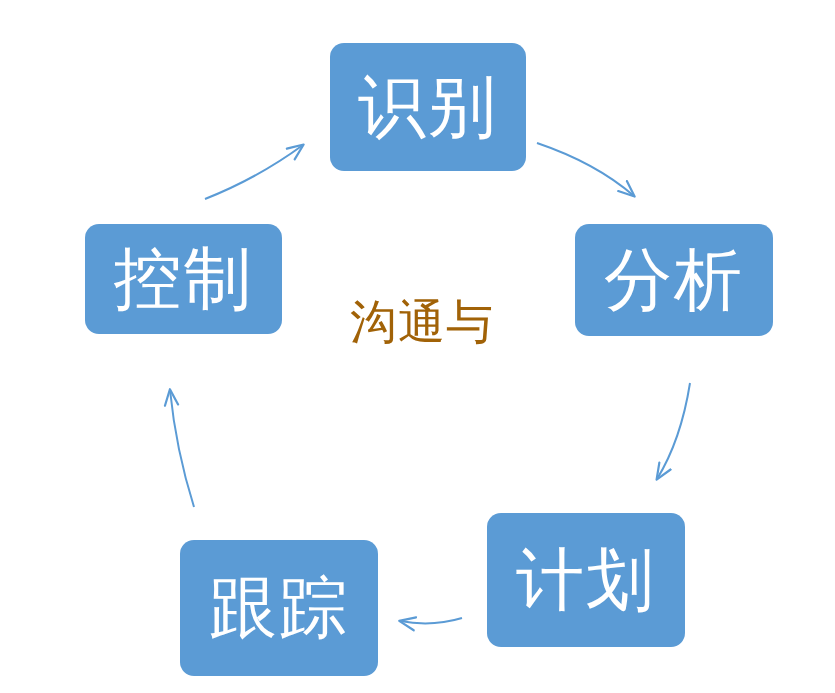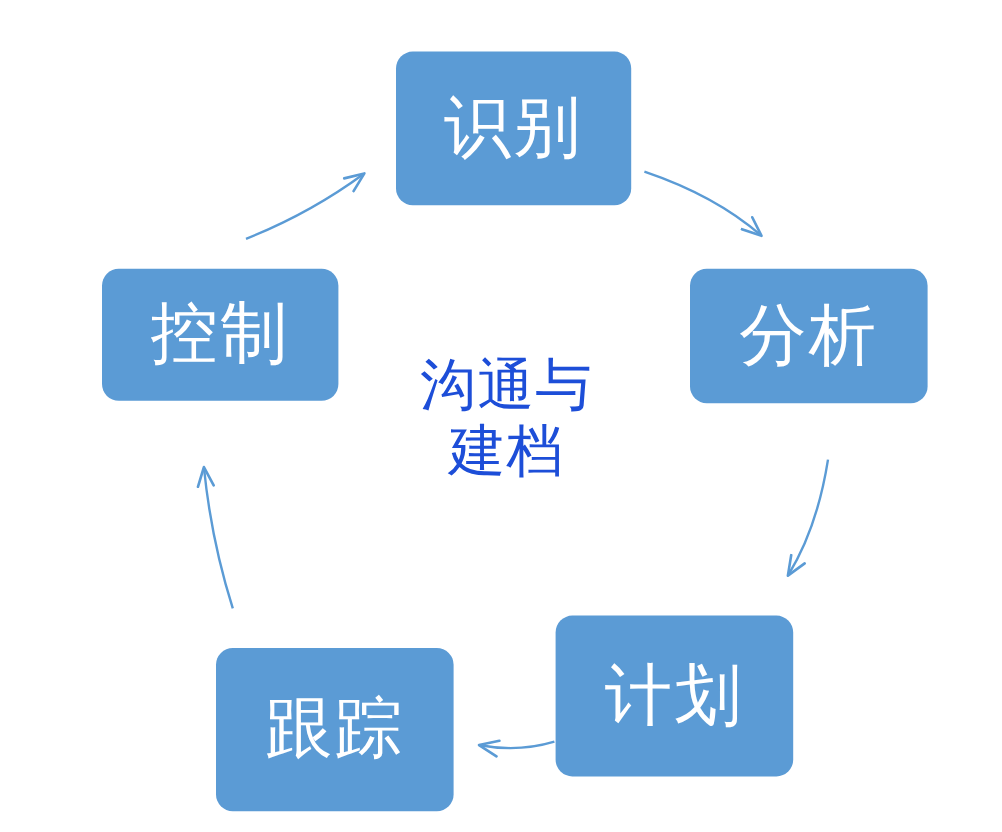--- a/index.html
+++ b/index.html
@@ -31,40 +31,40 @@
     position: absolute;
     background: #5B9BD5;
     border-radius: 14px;
     display: flex;
     align-items: center;
     justify-content: center;
     box-sizing: border-box;
   }
   .node-label {
     color: #ffffff;
-    font-size: 56px;
+    font-size: 68px;
     line-height: 1;
     letter-spacing: 2px;
     white-space: nowrap;
     font-family: "Liberation Serif", "DejaVu Serif", serif;
   }
   
   #node-identify { left: 330px; top: 43px;  width: 196px; height: 128px; }
   #node-analyze  { left: 575px; top: 224px; width: 198px; height: 112px; }
-  #node-plan     { left: 463px; top: 513px; width: 198px; height: 134px; }
+  #node-plan     { left: 487px; top: 513px; width: 198px; height: 134px; }
   #node-track    { left: 180px; top: 540px; width: 198px; height: 136px; }
   #node-control  { left: 85px;  top: 224px; width: 197px; height: 110px; }
 
   #center-text {
     position: absolute;
     left: 317px;
     top: 295px;
     width: 210px;
     text-align: center;
-    color: #1d4ed8;
+    color: #a16207;
     font-size: 47px;
     line-height: 1.18;
     letter-spacing: 1px;
     font-family: "Liberation Serif", "DejaVu Serif", serif;
   }
   #center-text .line { display: block; white-space: nowrap; }
 </style>
 </head>
 <body>
 
@@ -103,16 +103,15 @@
   <div class="node" id="node-track">
     <span class="node-label">跟踪</span>
   </div>
 
   <div class="node" id="node-control">
     <span class="node-label">控制</span>
   </div>
 
   <div id="center-text">
     <span class="line">沟通与</span>
-    <span class="line">建档</span>
   </div>
 
 </div>
 
 </body></html>

